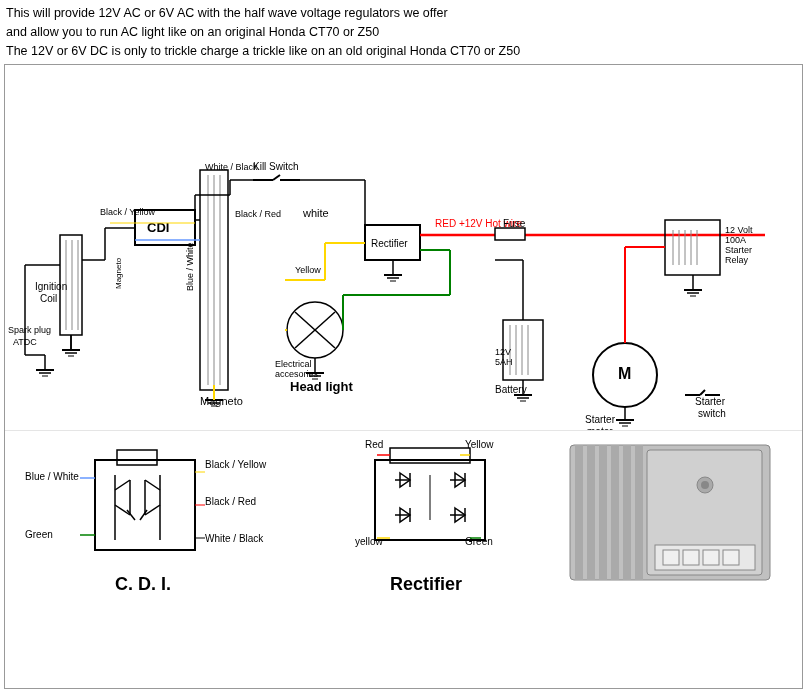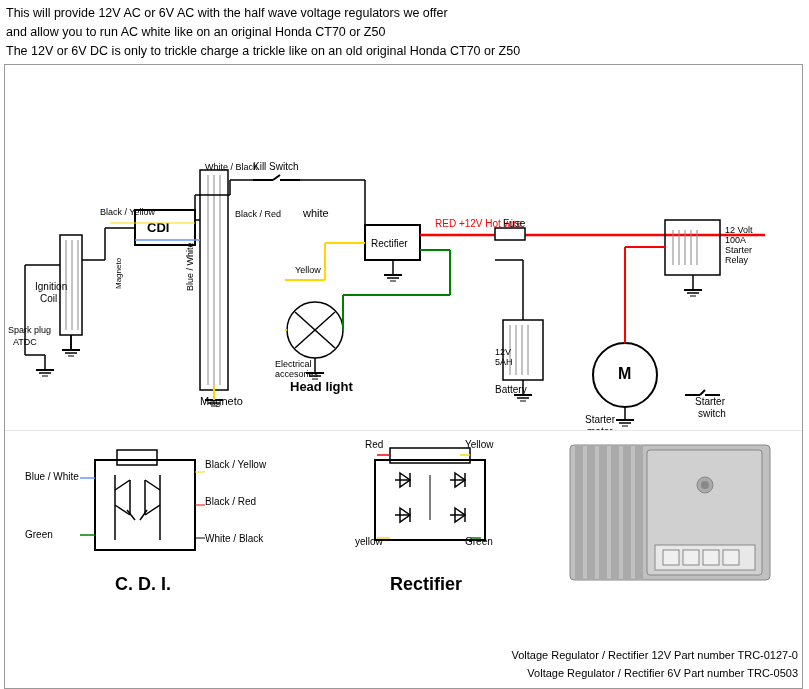--- a/index.html
+++ b/index.html
@@ -51,21 +51,21 @@
       font-size: 11px;
       text-align: right;
       line-height: 1.6;
     }
   </style>
 </head>
 <body>
 
 <div id="header-text">
   <div>This will provide 12V AC or 6V AC with the half wave voltage regulators we offer</div>
-  <div>and allow you to run AC white like on an original Honda CT70 or Z50</div>
+  <div>and allow you to run AC light like on an original Honda CT70 or Z50</div>
   <div>The 12V or 6V DC is only to trickle charge a trickle like on an old original Honda CT70 or Z50</div>
 </div>
 
 <div id="main-border">
 
   <svg width="799" height="365">
 
     <rect x="0" y="0" width="799" height="365" fill="white"></rect>
 
     <rect x="195" y="105" width="28" height="220" fill="none" stroke="#000" stroke-width="1.5"></rect>
@@ -337,20 +337,16 @@
       <rect x="658" y="120" width="16" height="15" fill="#f0f0f0" stroke="#888" stroke-width="1"></rect>
       <rect x="678" y="120" width="16" height="15" fill="#f0f0f0" stroke="#888" stroke-width="1"></rect>
       <rect x="698" y="120" width="16" height="15" fill="#f0f0f0" stroke="#888" stroke-width="1"></rect>
       <rect x="718" y="120" width="16" height="15" fill="#f0f0f0" stroke="#888" stroke-width="1"></rect>
 
       <circle cx="700" cy="55" r="8" fill="#aaa" stroke="#888" stroke-width="1"></circle>
       <circle cx="700" cy="55" r="4" fill="#888"></circle>
 
     </svg>
 
-    <div id="part-numbers">
-      <div>Voltage Regulator / Rectifier 12V Part number TRC-0127-0</div>
-      <div>Voltage Regulator / Rectifier 6V Part number TRC-0503</div>
-    </div>
 
   </div>
 
 </div>
 
 </body></html>

